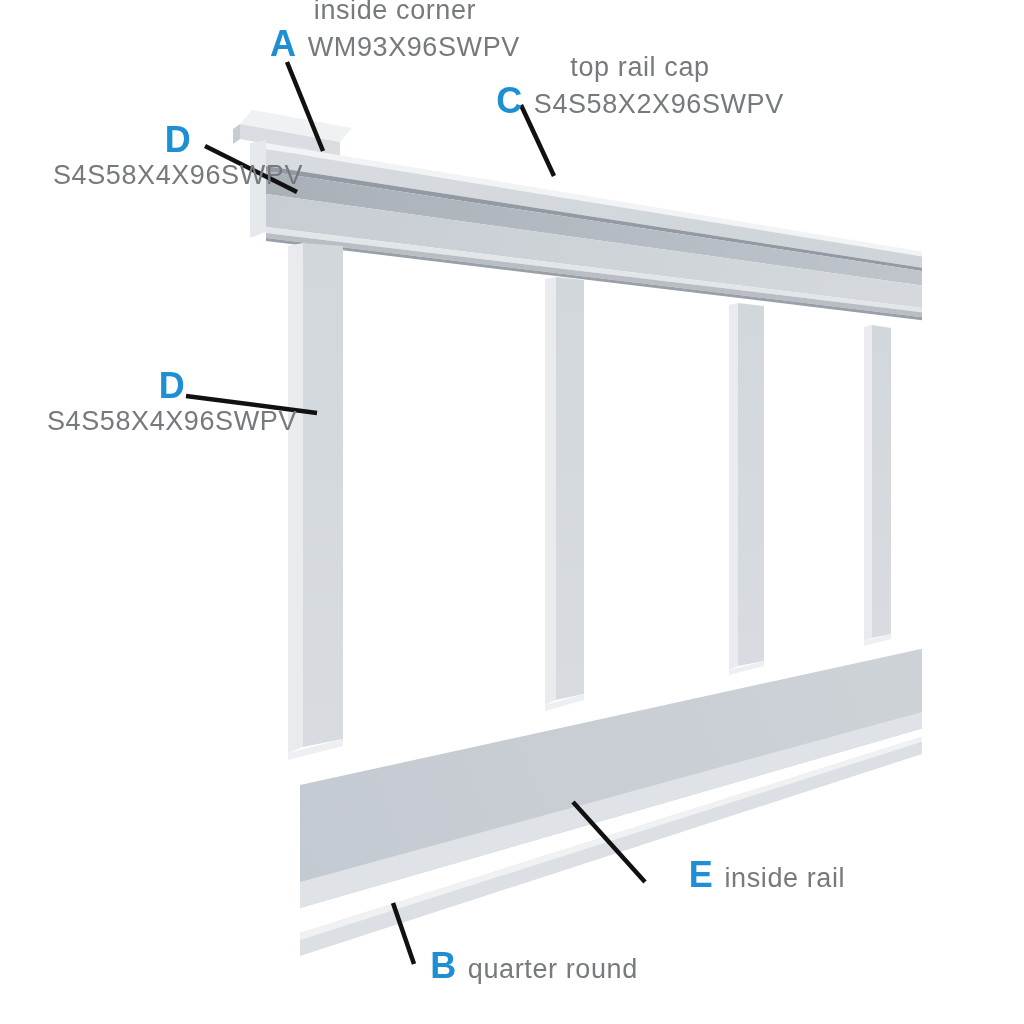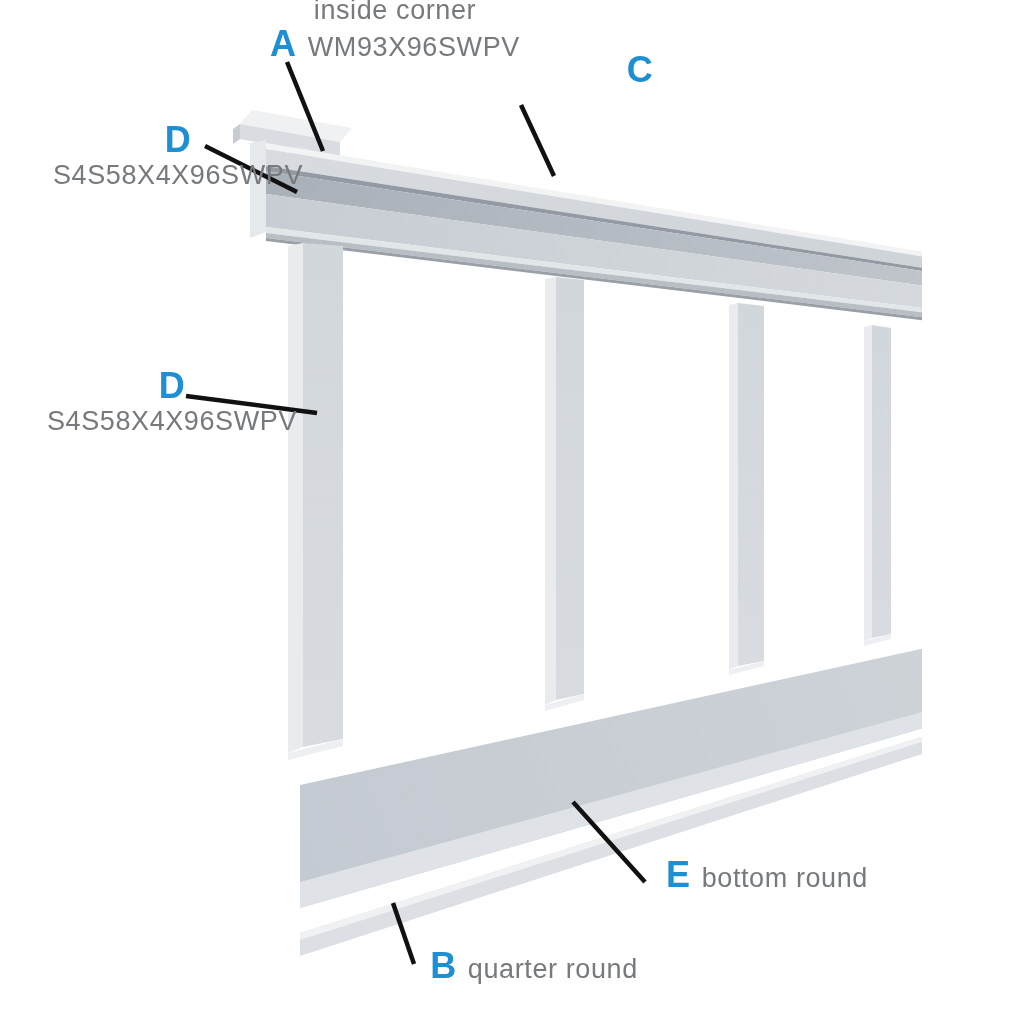--- a/index.html
+++ b/index.html
@@ -143,39 +143,41 @@
 
   <div class="label label-a">
     <div>inside corner</div>
     <div class="lrow">
       <span class="letter">A</span>
       <span>WM93X96SWPV</span>
     </div>
   </div>
 
   <div class="label label-c">
+    <div>top rail cap</div>
     <div class="lrow">
       <span class="letter">C</span>
+      <span>S4S58X2X96SWPV</span>
     </div>
   </div>
 
   <div class="label label-d1 dblock">
     <span class="letter">D</span>
     <div>S4S58X4X96SWPV</div>
   </div>
 
   <div class="label label-d2 dblock">
     <span class="letter">D</span>
     <div>S4S58X4X96SWPV</div>
   </div>
 
   <div class="label label-e">
     <div class="lrow">
       <span class="letter">E</span>
-      <span>bottom round</span>
+      <span>inside rail</span>
     </div>
   </div>
 
   <div class="label label-b">
     <div class="lrow">
       <span class="letter">B</span>
       <span>quarter round</span>
     </div>
   </div>
 

